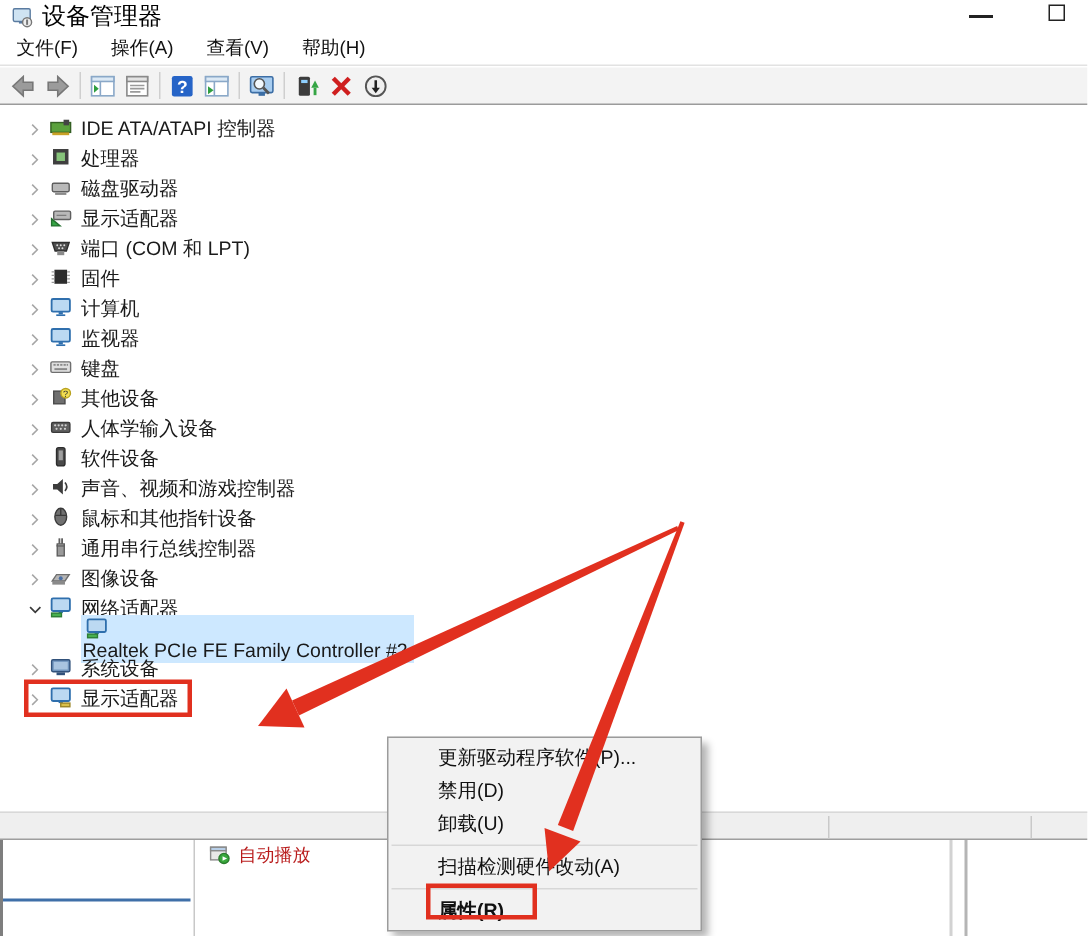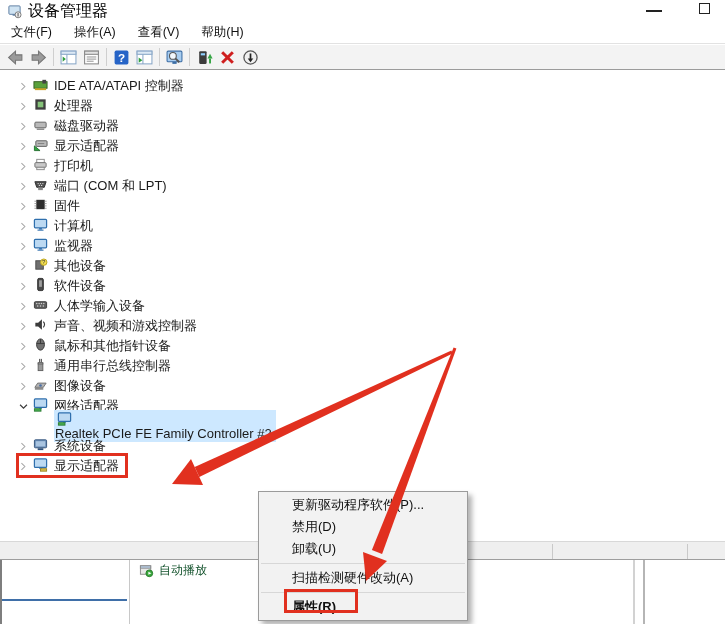--- a/index.html
+++ b/index.html
@@ -42,21 +42,21 @@
     border-top:1px solid #d8d8d8; border-bottom:1px solid #9e9e9e; }
   .sb-tick { position:absolute; top:2px; width:1px; height:15px; background:#c9c9c9; }
 
   
   #bg-window { position:absolute; left:0; top:560px; width:725px; height:64px; background:#fff; }
   .bg-left-edge { position:absolute; left:0; top:0; width:2px; height:64px; background:#7e7e7e; }
   .bg-vdiv1 { position:absolute; left:129px; top:0; width:1px; height:64px; background:#c8c8c8; }
   .bg-vdiv2 { position:absolute; left:633px; top:0; width:2px; height:64px; background:#d2d2d2; }
   .bg-vdiv3 { position:absolute; left:643px; top:0; width:2px; height:64px; background:#b5b5b5; }
   .bg-blueline { position:absolute; left:2px; top:39px; width:125px; height:2px; background:#3f6fa8; }
-  .autoplay { position:absolute; left:139px; top:2px; display:flex; align-items:center; font-size:12px; color:#14532d; }
+  .autoplay { position:absolute; left:139px; top:2px; display:flex; align-items:flex-start; font-size:12px; color:#b91c1c; }
   .autoplay .dev-icon { margin:0 5px 0 0; }
 
   
   #context-menu { position:absolute; left:258px; top:491px; width:210px; background:#f2f2f2;
     border:1px solid #9b9b9b; box-shadow:4px 4px 5px rgba(0,0,0,0.30); padding:2px 0; z-index:10; }
   .cm-item { height:22px; line-height:22px; padding-left:33px; font-size:13px; color:#111; white-space:nowrap; }
   .cm-item.bold { font-weight:bold; }
   .cm-sep { height:1px; background:#d7d7d7; margin:3px 2px; }
 
   
@@ -228,37 +228,20 @@
           </span>
           <span class="row-content">
             <span class="dev-icon">
               <svg viewBox="0 0 16 16">
                 <rect x="3" y="4" width="12" height="6" rx="1" fill="#b9b9b9" stroke="#5f5f5f"></rect>
                 <line x1="5" y1="7" x2="12" y2="7" stroke="#7d7d7d"></line>
                 <polygon points="1.5,14.5 7.5,14.5 1.5,9.5" fill="#35a544" stroke="#24702f"></polygon>
               </svg>
             </span>
             <span>显示适配器</span>
-          </span>
-        </div>
-        <div class="tree-row">
-          <span class="chev">
-            <svg viewBox="0 0 16 16">
-              <polyline points="5,3 10,8 5,13" fill="none" stroke="#a6a6a6" stroke-width="1.5"></polyline>
-            </svg>
-          </span>
-          <span class="row-content">
-            <span class="dev-icon">
-              <svg viewBox="0 0 16 16">
-                <rect x="4" y="2.5" width="8" height="4" fill="#fff" stroke="#8a8a8a"></rect>
-                <rect x="2" y="6" width="12" height="5" rx="1" fill="#c9c9c9" stroke="#6f6f6f"></rect>
-                <rect x="4" y="11" width="8" height="2.5" fill="#ececec" stroke="#8a8a8a"></rect>
-              </svg>
-            </span>
-            <span>打印机</span>
           </span>
         </div>
         <div class="tree-row">
           <span class="chev">
             <svg viewBox="0 0 16 16">
               <polyline points="5,3 10,8 5,13" fill="none" stroke="#a6a6a6" stroke-width="1.5"></polyline>
             </svg>
           </span>
           <span class="row-content">
             <span class="dev-icon">
@@ -338,42 +321,49 @@
         </div>
         <div class="tree-row">
           <span class="chev">
             <svg viewBox="0 0 16 16">
               <polyline points="5,3 10,8 5,13" fill="none" stroke="#a6a6a6" stroke-width="1.5"></polyline>
             </svg>
           </span>
           <span class="row-content">
             <span class="dev-icon">
               <svg viewBox="0 0 16 16">
+                <rect x="1" y="4.5" width="14" height="7.5" rx="1" fill="#e0e0e0" stroke="#6f6f6f"></rect>
+                <g fill="#8a8a8a">
+                  <rect x="2.8" y="6" width="1.6" height="1.3"></rect>
+                  <rect x="5.2" y="6" width="1.6" height="1.3"></rect>
+                  <rect x="7.6" y="6" width="1.6" height="1.3"></rect>
+                  <rect x="10" y="6" width="1.6" height="1.3"></rect>
+                  <rect x="12.2" y="6" width="1" height="1.3"></rect>
+                  <rect x="3.5" y="9" width="9" height="1.4"></rect>
+                </g>
+              </svg>
+            </span>
+            <span>键盘</span>
+          </span>
+        </div>
+        <div class="tree-row">
+          <span class="chev">
+            <svg viewBox="0 0 16 16">
+              <polyline points="5,3 10,8 5,13" fill="none" stroke="#a6a6a6" stroke-width="1.5"></polyline>
+            </svg>
+          </span>
+          <span class="row-content">
+            <span class="dev-icon">
+              <svg viewBox="0 0 16 16">
                 <rect x="3" y="4" width="8" height="9" fill="#6f6f6f" stroke="#4a4a4a"></rect>
                 <circle cx="11.5" cy="5.5" r="3.4" fill="#f2de52" stroke="#b9a21f"></circle>
                 <text x="11.5" y="7.9" font-size="6.5" text-anchor="middle" fill="#333" font-family="Liberation Sans,sans-serif">?</text>
               </svg>
             </span>
             <span>其他设备</span>
-          </span>
-        </div>
-        <div class="tree-row">
-          <span class="chev">
-            <svg viewBox="0 0 16 16">
-              <polyline points="5,3 10,8 5,13" fill="none" stroke="#a6a6a6" stroke-width="1.5"></polyline>
-            </svg>
-          </span>
-          <span class="row-content">
-            <span class="dev-icon">
-              <svg viewBox="0 0 16 16">
-                <rect x="5" y="1.5" width="6" height="13" rx="1.5" fill="#4a4a4a" stroke="#2d2d2d"></rect>
-                <rect x="6.5" y="3.5" width="3" height="7" fill="#9f9f9f"></rect>
-              </svg>
-            </span>
-            <span>软件设备</span>
           </span>
         </div>
         <div class="tree-row">
           <span class="chev">
             <svg viewBox="0 0 16 16">
               <polyline points="5,3 10,8 5,13" fill="none" stroke="#a6a6a6" stroke-width="1.5"></polyline>
             </svg>
           </span>
           <span class="row-content">
             <span class="dev-icon">
@@ -395,20 +385,36 @@
         </div>
         <div class="tree-row">
           <span class="chev">
             <svg viewBox="0 0 16 16">
               <polyline points="5,3 10,8 5,13" fill="none" stroke="#a6a6a6" stroke-width="1.5"></polyline>
             </svg>
           </span>
           <span class="row-content">
             <span class="dev-icon">
               <svg viewBox="0 0 16 16">
+                <rect x="5" y="1.5" width="6" height="13" rx="1.5" fill="#4a4a4a" stroke="#2d2d2d"></rect>
+                <rect x="6.5" y="3.5" width="3" height="7" fill="#9f9f9f"></rect>
+              </svg>
+            </span>
+            <span>软件设备</span>
+          </span>
+        </div>
+        <div class="tree-row">
+          <span class="chev">
+            <svg viewBox="0 0 16 16">
+              <polyline points="5,3 10,8 5,13" fill="none" stroke="#a6a6a6" stroke-width="1.5"></polyline>
+            </svg>
+          </span>
+          <span class="row-content">
+            <span class="dev-icon">
+              <svg viewBox="0 0 16 16">
                 <polygon points="2.5,6 5.5,6 9.5,2.5 9.5,13.5 5.5,10 2.5,10" fill="#3c3c3c"></polygon>
                 <path d="M11 5 q2.6 3 0 6" stroke="#3c3c3c" fill="none" stroke-width="1.2"></path>
               </svg>
             </span>
             <span>声音、视频和游戏控制器</span>
           </span>
         </div>
         <div class="tree-row">
           <span class="chev">
             <svg viewBox="0 0 16 16">

